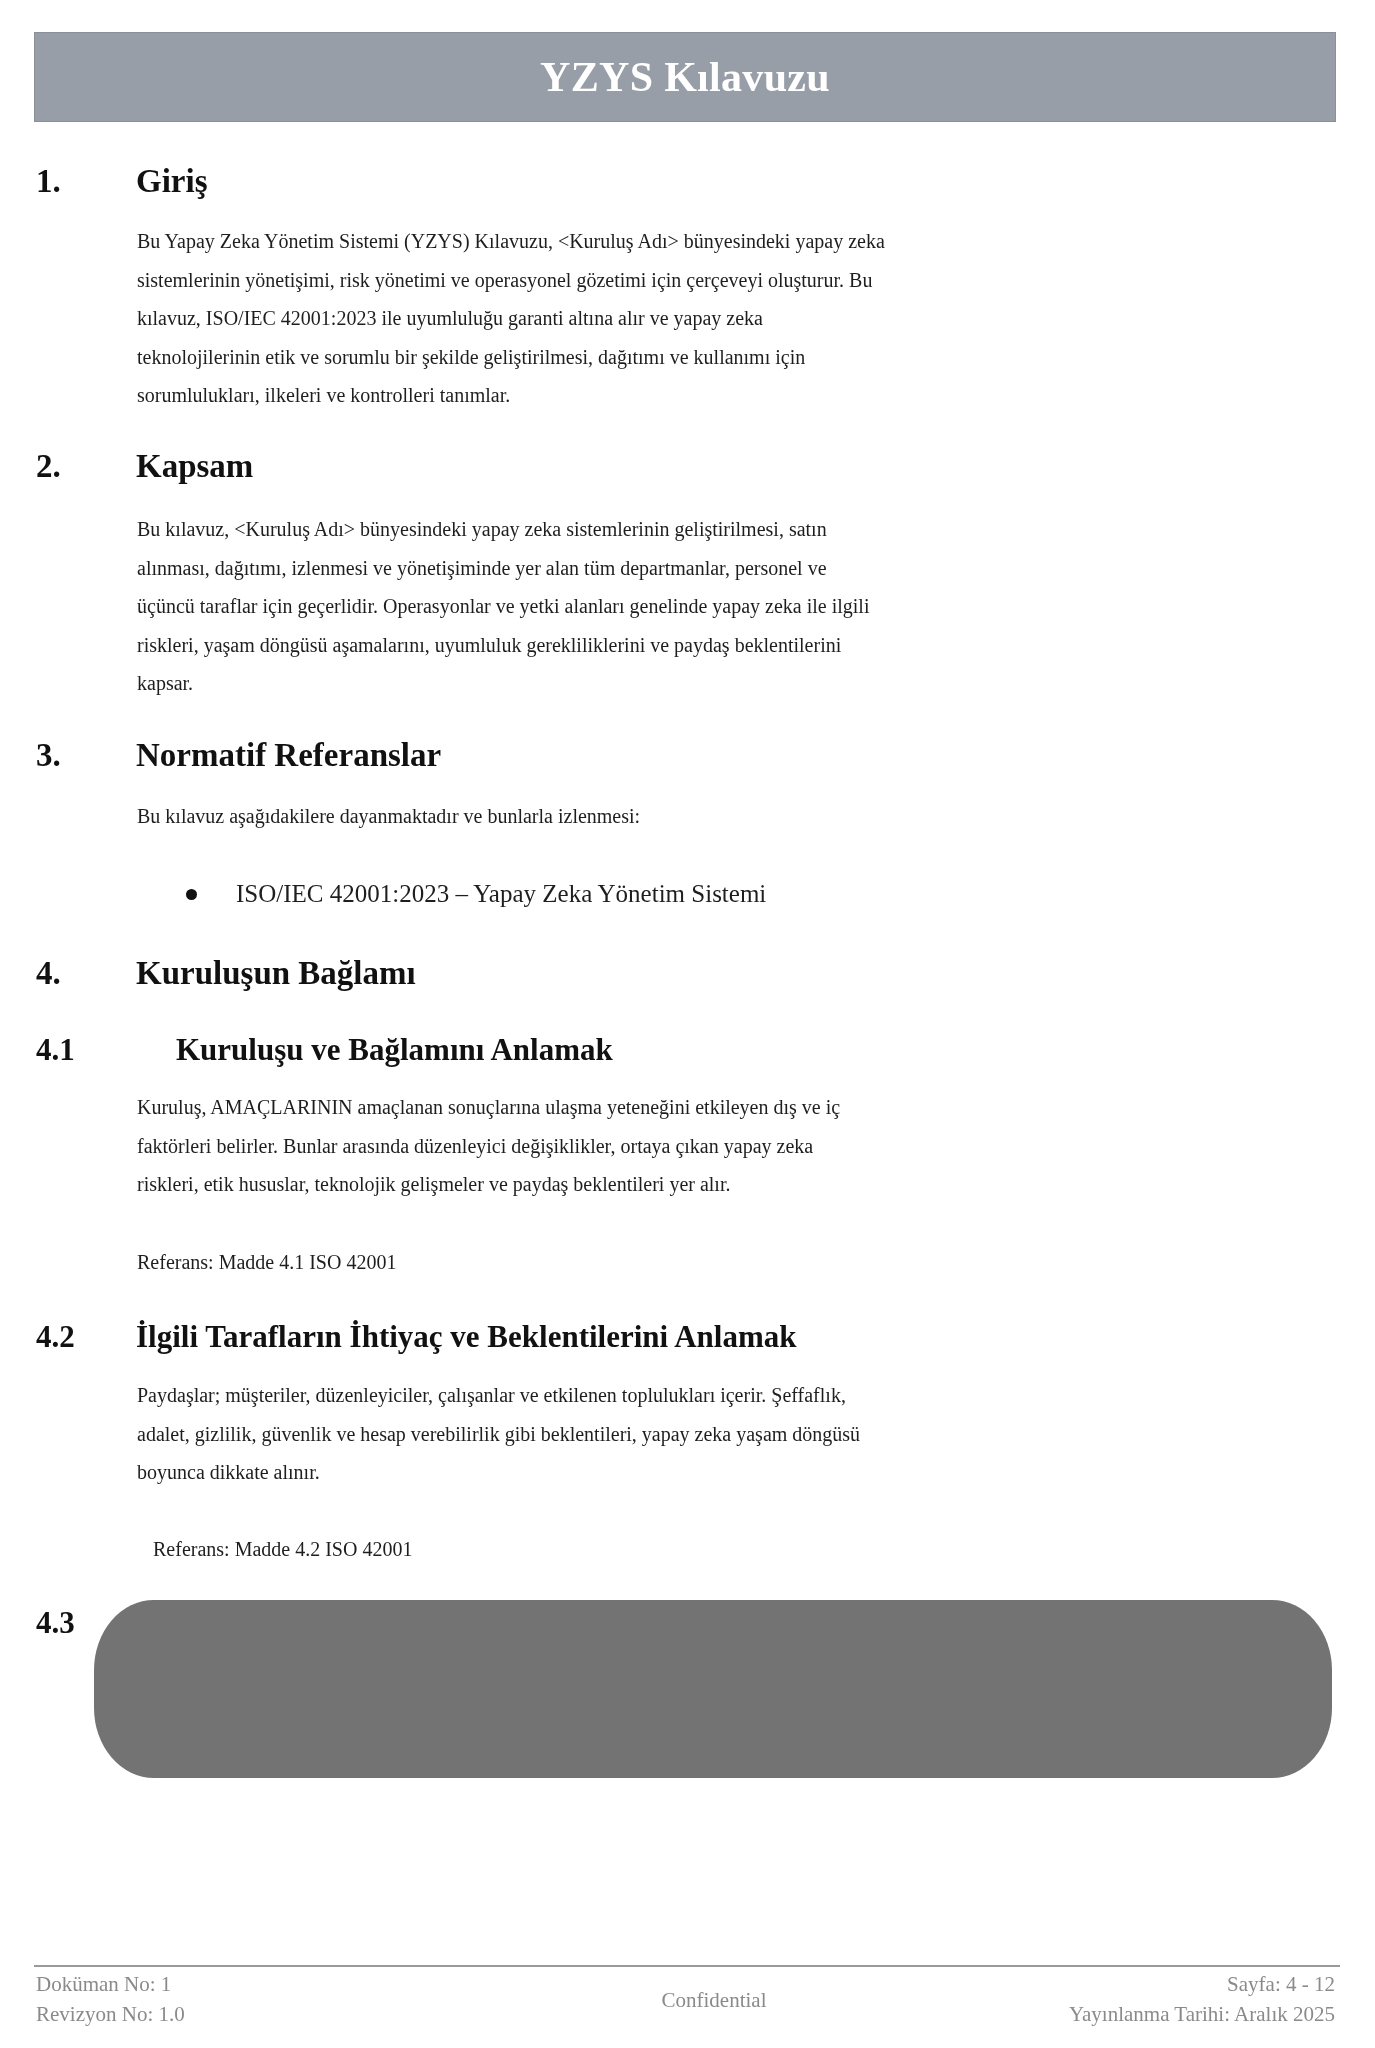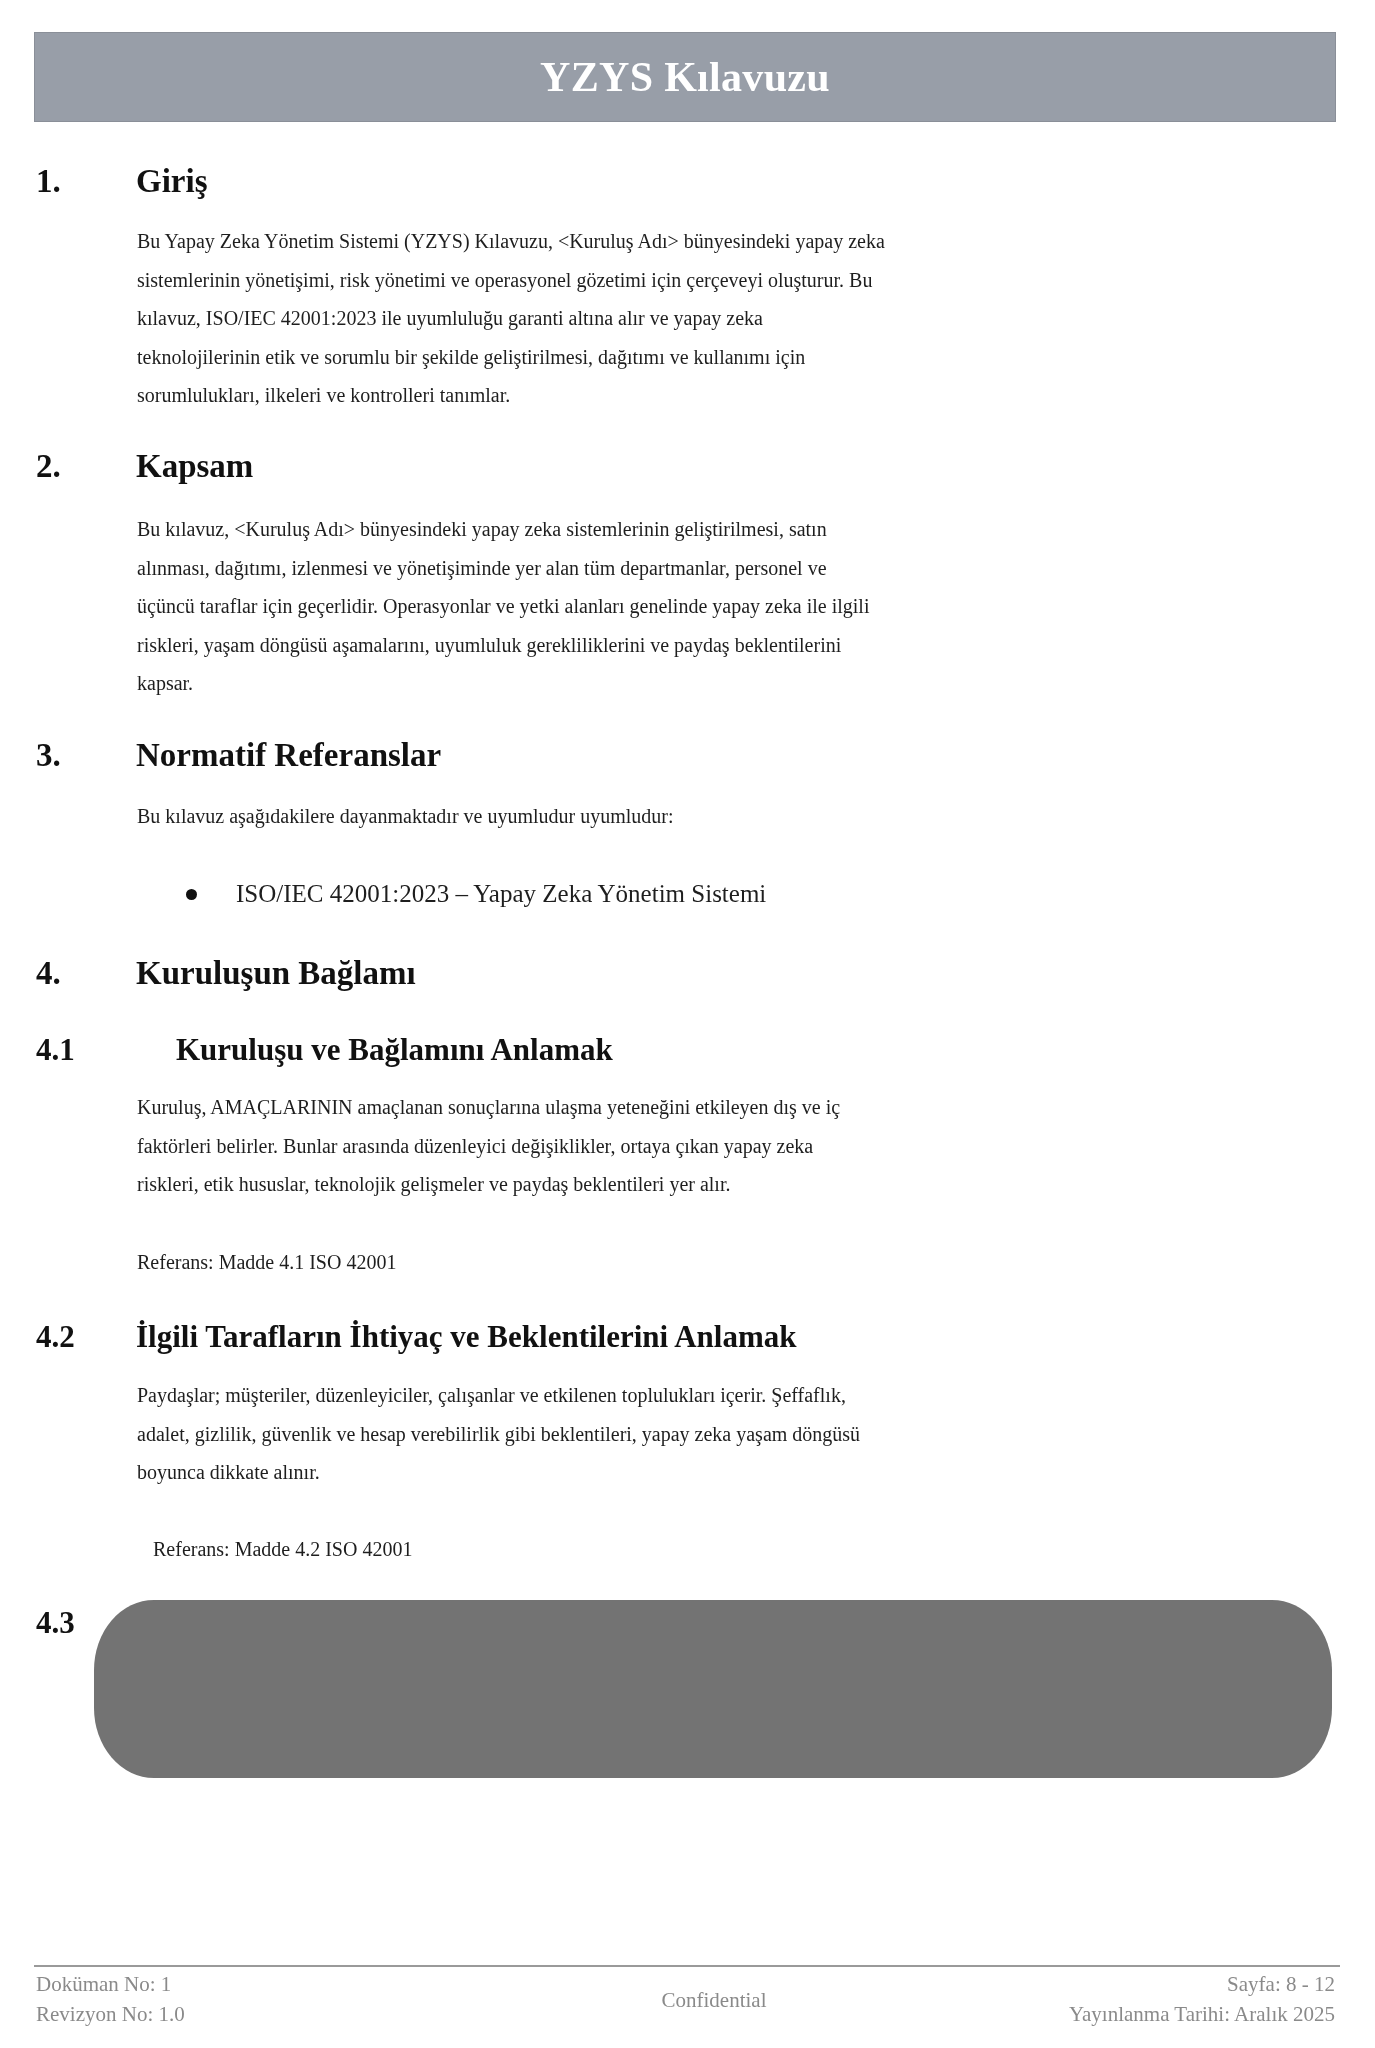--- a/index.html
+++ b/index.html
@@ -61,21 +61,21 @@
   <span class="line">üçüncü taraflar için geçerlidir. Operasyonlar ve yetki alanları genelinde yapay zeka ile ilgili</span>
   <span class="line">riskleri, yaşam döngüsü aşamalarını, uyumluluk gerekliliklerini ve paydaş beklentilerini</span>
   <span class="line">kapsar.</span>
 </div>
 
 <div class="heading h1" style="top:737px;">
   <span class="num">3.</span>
   <span>Normatif Referanslar</span>
 </div>
 <div class="para" style="top:797px;">
-  <span class="line">Bu kılavuz aşağıdakilere dayanmaktadır ve uyumludur uyumludur:</span>
+  <span class="line">Bu kılavuz aşağıdakilere dayanmaktadır ve bunlarla izlenmesi:</span>
 </div>
 <div class="bullet-row">
   <span class="bullet-dot"></span>
   <span>ISO/IEC 42001:2023 – Yapay Zeka Yönetim Sistemi</span>
 </div>
 
 <div class="heading h1" style="top:955px;">
   <span class="num">4.</span>
   <span>Kuruluşun Bağlamı</span>
 </div>
@@ -108,14 +108,14 @@
 
 <div class="heading h2" style="top:1605px;">
   <span class="num">4.3</span>
 </div>
 <div class="redacted"></div>
 
 <div class="footer-rule"></div>
 <div class="footer-text" style="left:36px; top:1972px;">Doküman No: 1</div>
 <div class="footer-text" style="left:36px; top:2002px;">Revizyon No: 1.0</div>
 <div class="footer-text" style="left:0; width:1375px; text-align:center; top:1988px; padding-left:53px; box-sizing:border-box;">Confidential</div>
-<div class="footer-text" style="right:40px; top:1972px; text-align:right;">Sayfa: 8 - 12</div>
+<div class="footer-text" style="right:40px; top:1972px; text-align:right;">Sayfa: 4 - 12</div>
 <div class="footer-text" style="right:40px; top:2002px; text-align:right;">Yayınlanma Tarihi: Aralık 2025</div>
 
 </body></html>

